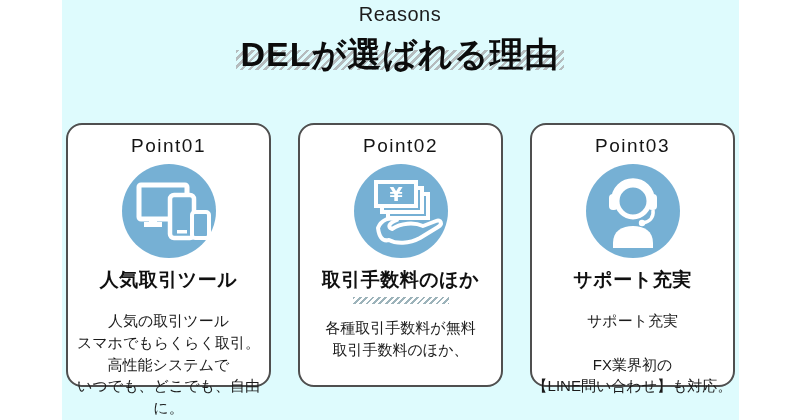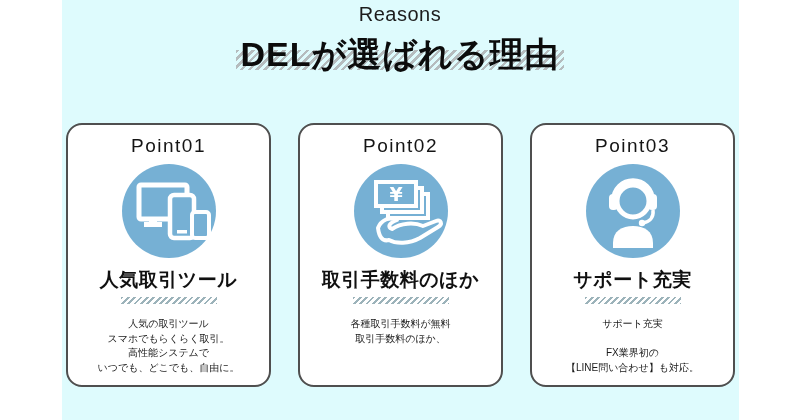--- a/index.html
+++ b/index.html
@@ -41,21 +41,21 @@
     display:flex;align-items:center;justify-content:center;
   }
   .card-subtitle{
     margin:9px 0 0;font-size:19px;font-weight:700;color:#101010;letter-spacing:0.5px;
   }
   .hatch-underline{
     width:96px;height:7px;margin-top:4px;
     background:repeating-linear-gradient(135deg,#9cb3ba 0px,#9cb3ba 2px,rgba(255,255,255,0) 2px,rgba(255,255,255,0) 4.5px);
   }
   .card-body{
-    margin:13px 0 0;font-size:10px;line-height:1.45;color:#1b1b1b;text-align:center;
+    margin:13px 0 0;font-size:15px;line-height:1.45;color:#1b1b1b;text-align:center;
   }
 </style>
 </head>
 <body>
 
 <div class="stage">
   <div class="content-bg"></div>
 
   <div class="eyebrow">Reasons</div>
 

